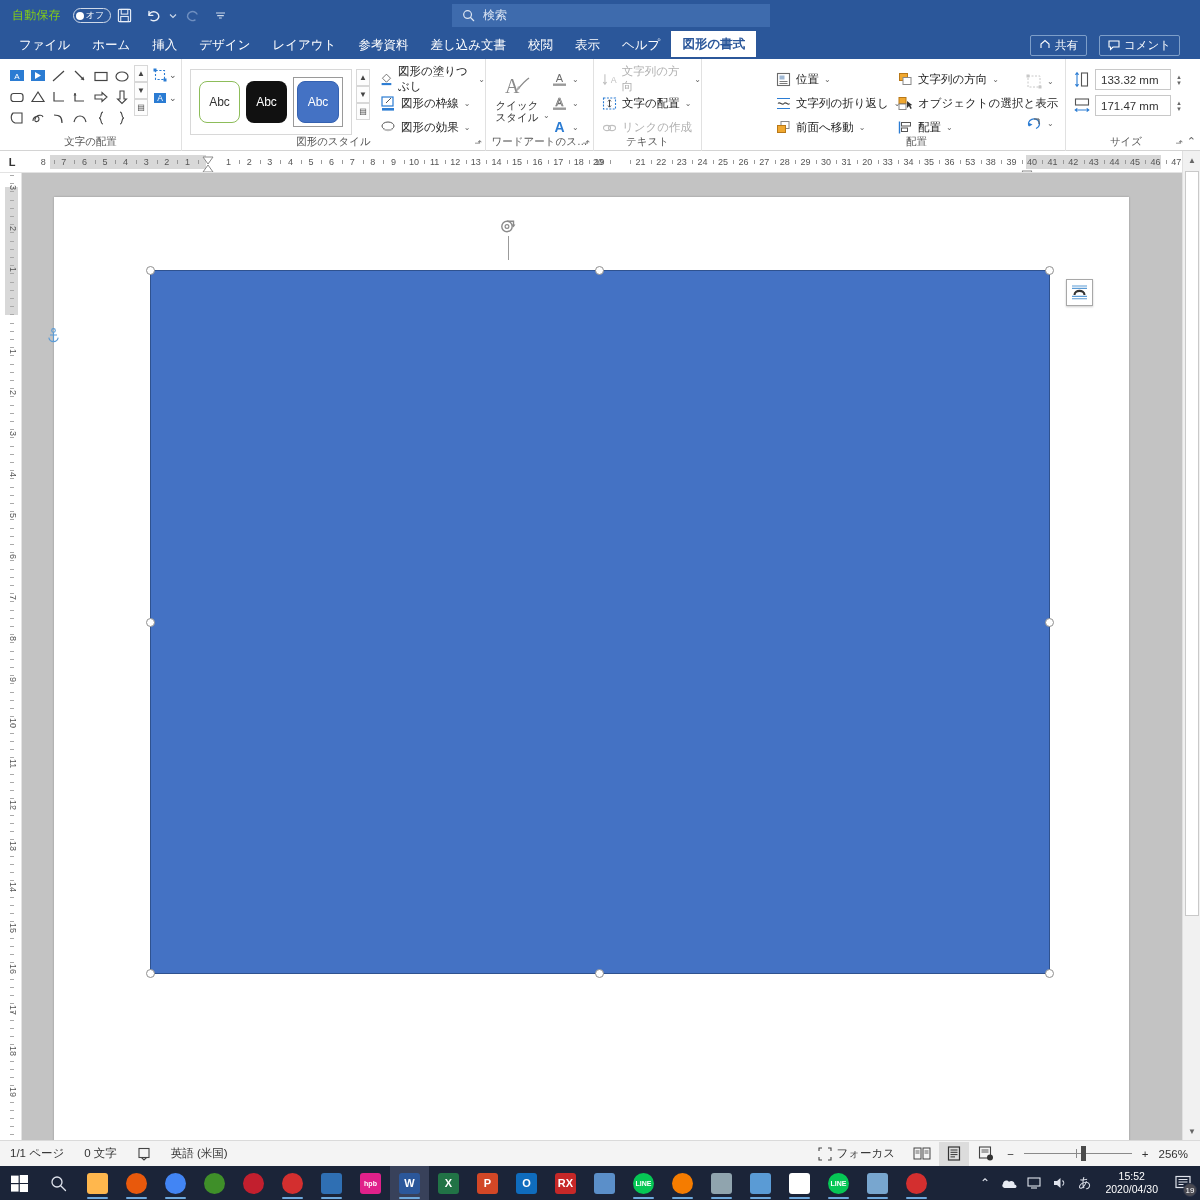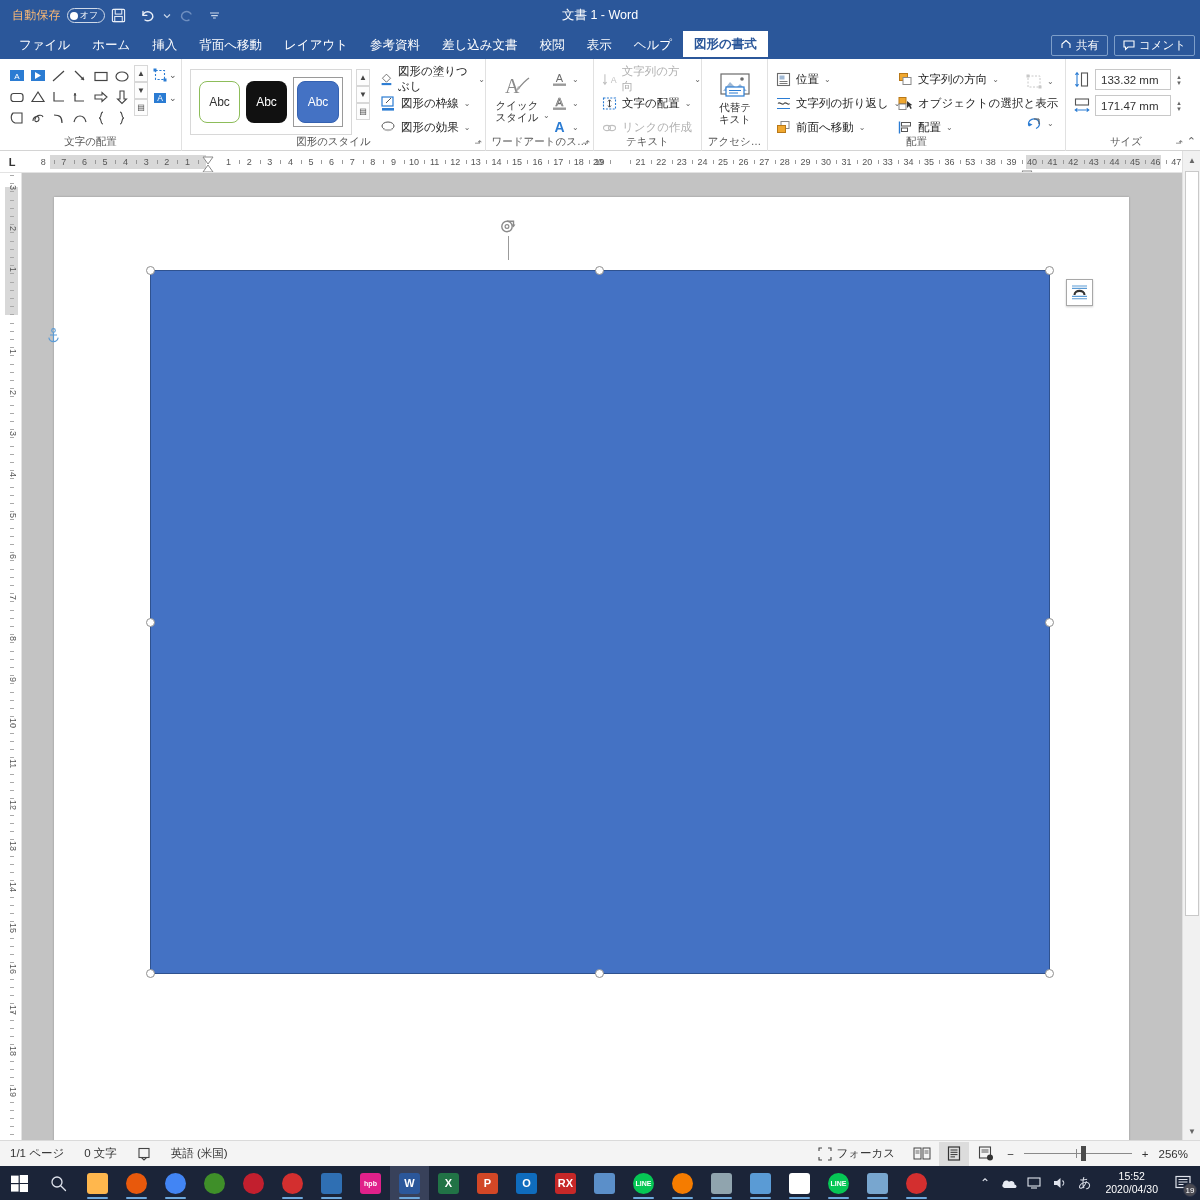--- a/index.html
+++ b/index.html
@@ -11,21 +11,21 @@
   }
   #app { position: relative; width: 1200px; height: 1200px; }
 
   
   .titlebar {
     position: absolute; top: 0; left: 0; width: 1200px; height: 31px;
     background: #2b579a; display: flex; align-items: center;
     color: #fff; font-size: 12px;
   }
   .qat { display: flex; align-items: center; padding-left: 12px; gap: 0px; }
-  .autosave-label { font-size: 12px; color: #fdba74; margin-right: 6px; letter-spacing: .2px;}
+  .autosave-label { font-size: 12px; color: #84cc16; margin-right: 12px; letter-spacing: .2px;}
   .toggle {
     width: 38px; height: 15px; border: 1.3px solid #cfd9e8; border-radius: 8px;
     display: flex; align-items: center; gap: 2px; padding: 0 2px; font-size: 9px;
   }
   .toggle .knob { width: 8px; height: 8px; border-radius: 50%; background: #fff; }
   .qat-btn {
     width: 28px; height: 26px; display: flex; align-items: center; justify-content: center;
     color: #e8eef7;
   }
   .qat-btn svg { display:block; }
@@ -58,21 +58,21 @@
     background: #2b579a; display: flex; align-items: center; padding-left: 8px;
   }
   .tab {
     font-size: 12.5px; color: #fff; padding: 0 11px; height: 28px;
     display: flex; align-items: center; white-space: nowrap;
   }
   .tab.active {
     background: #fff; color: #2b579a; font-weight: bold;
     border-bottom: 2.5px solid #2b579a;
   }
-  .tabstrip-right { position: absolute; right: 5px; display: flex; gap: 6px; align-items:center;}
+  .tabstrip-right { position: absolute; right: 20px; display: flex; gap: 12px; align-items:center;}
   .tbtn {
     height: 21px; border: 1px solid #7d9ec9; border-radius: 2px; color: #fff;
     font-size: 11.5px; display: flex; align-items: center; gap: 4px; padding: 0 8px;
   }
 
   
   .ribbon {
     position: absolute; top: 59px; left: 0; width: 1200px; height: 92px;
     background: #fff; border-bottom: 1px solid #d4d4d4;
   }
@@ -280,28 +280,35 @@
       </div>
       <div class="qat-btn">
         <svg width="13" height="13" viewBox="0 0 13 13">
             <path d="M2 4 L11 4 M3.2 6.6 L9.8 6.6 M5 9 L7.8 9" stroke="#cdd9ea" stroke-width="1.1"></path>
           </svg>
       </div>
     </div>
 
     <div class="doc-title">文書 1  -  Word</div>
 
+    <div class="searchbox">
+      <svg width="13" height="13" viewBox="0 0 14 14">
+          <circle cx="6" cy="6" r="4.2" fill="none" stroke="#dde6f3" stroke-width="1.3"></circle>
+          <path d="M9.2 9.2 L12.6 12.6" stroke="#dde6f3" stroke-width="1.3" stroke-linecap="round"></path>
+        </svg>
+      <span>検索</span>
+    </div>
 
   </div>
 
   <div class="tabstrip">
     <div class="tab">ファイル</div>
     <div class="tab">ホーム</div>
     <div class="tab">挿入</div>
-    <div class="tab">背面へ移動</div>
+    <div class="tab">デザイン</div>
     <div class="tab">レイアウト</div>
     <div class="tab">参考資料</div>
     <div class="tab">差し込み文書</div>
     <div class="tab">校閲</div>
     <div class="tab">表示</div>
     <div class="tab">ヘルプ</div>
     <div class="tab active">図形の書式</div>
 
     <div class="tabstrip-right">
       <div class="tbtn">
@@ -557,34 +564,20 @@
           <svg width="15" height="15" viewBox="0 0 15 15">
               <ellipse cx="5" cy="8" rx="3.5" ry="2.6" fill="none" stroke="#c0c0c0" stroke-width="1.1"></ellipse>
               <ellipse cx="10" cy="8" rx="3.5" ry="2.6" fill="none" stroke="#c0c0c0" stroke-width="1.1"></ellipse>
             </svg>
           <span>リンクの作成</span>
         </div>
       </div>
       <div class="rgroup-label">テキスト</div>
     </div>
 
-    <div class="rgroup" style="left:702px; width:66px;">
-      <div class="bigbtn" style="left:4px; top:8px; width:58px; height:64px;">
-        <svg width="34" height="28" viewBox="0 0 34 28">
-            <rect x="3" y="1" width="28" height="20" fill="none" stroke="#6b6b6b" stroke-width="1.2"></rect>
-            <path d="M5 18 L12 9 L18 15 L22 11 L29 18 Z" fill="#9fb8d4"></path>
-            <circle cx="24" cy="6" r="1.8" fill="#6b6b6b"></circle>
-            <rect x="8" y="14" width="18" height="9" fill="#fff" stroke="#2b7cd3" stroke-width="1.2"></rect>
-            <path d="M11 17.5 L23 17.5 M11 20 L20 20" stroke="#2b7cd3" stroke-width="1"></path>
-          </svg>
-        <span>代替テ</span>
-        <span>キスト</span>
-      </div>
-      <div class="rgroup-label">アクセシ…</div>
-    </div>
 
     <div class="rgroup" style="left:768px; width:298px;">
       <div style="position:absolute; left:8px; top:8px;">
         <div class="ribrow">
           <svg width="15" height="15" viewBox="0 0 15 15">
               <rect x="1.5" y="1.5" width="12" height="12" fill="none" stroke="#6b6b6b" stroke-width="1.1"></rect>
               <rect x="3.5" y="3.5" width="5" height="4" fill="#9fb8d4"></rect>
               <path d="M3.5 9.5 L11.5 9.5 M3.5 11.5 L11.5 11.5" stroke="#6b6b6b" stroke-width=".9"></path>
             </svg>
           <span>位置</span>

